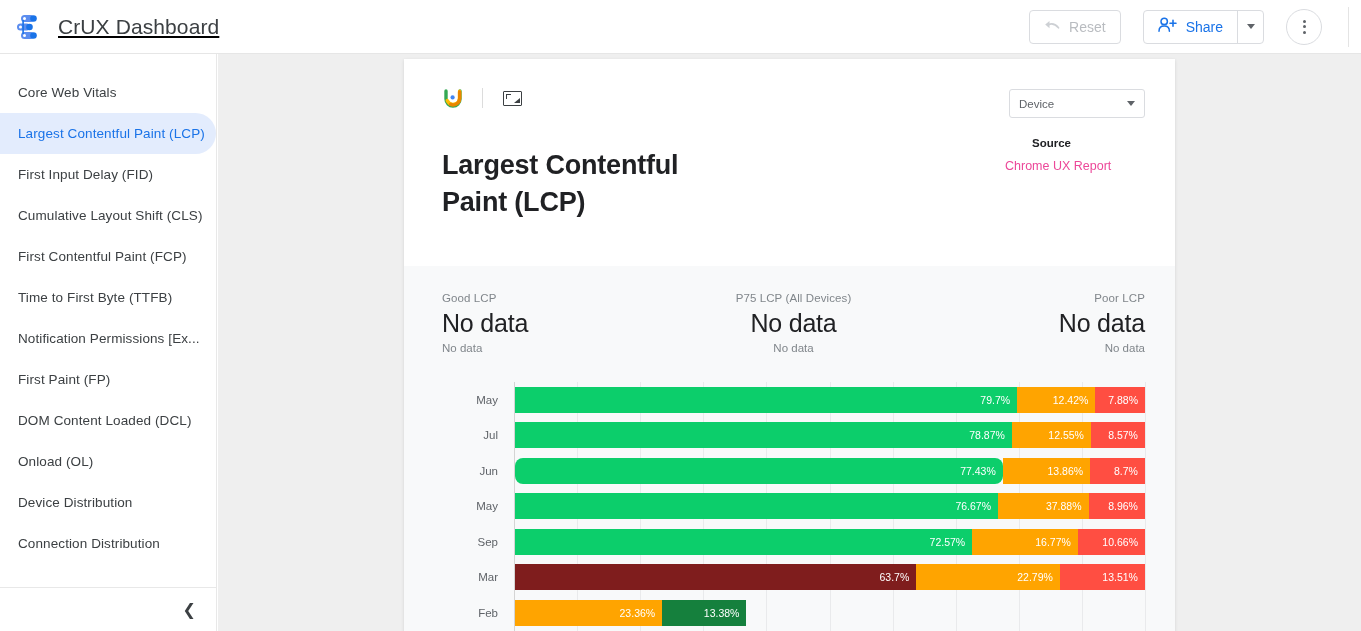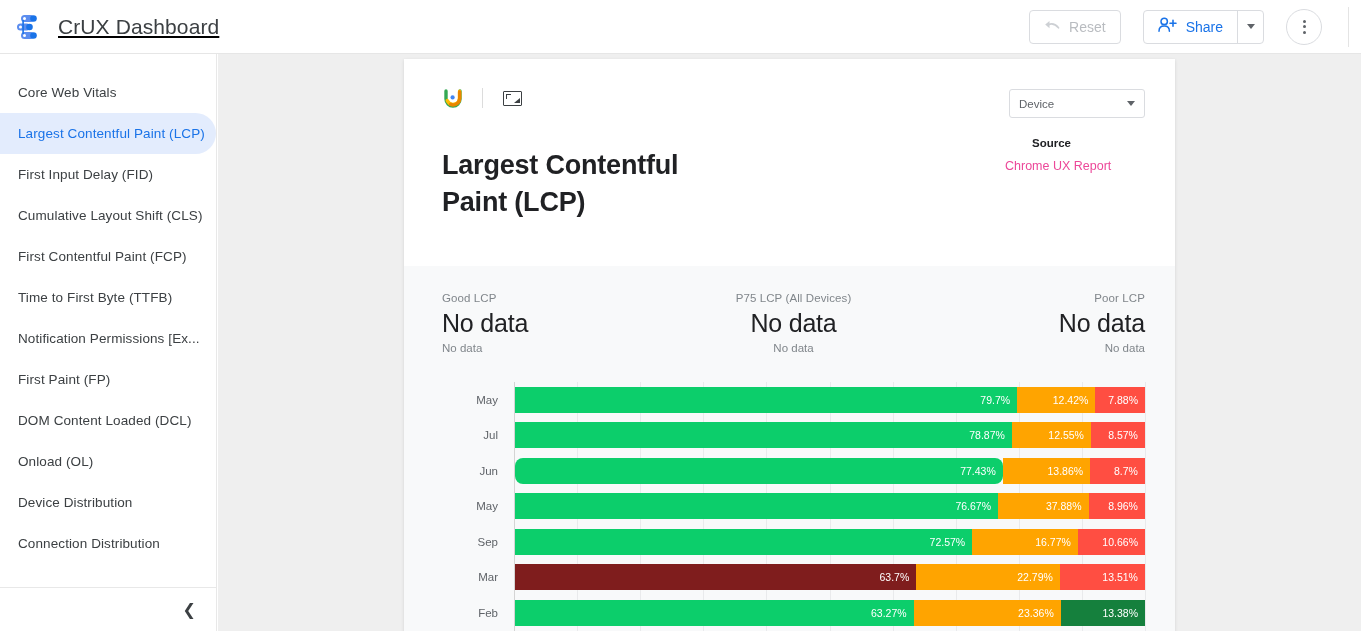--- a/index.html
+++ b/index.html
@@ -443,21 +443,20 @@
               <div class="row-label">Mar</div>
               <div class="bar-wrap">
                 <div class="seg good" style="width: 63.7%; background: #7f1d1d;">63.7%</div>
                 <div class="seg ni" style="width: 22.79%; background: rgb(255, 164, 0);">22.79%</div>
                 <div class="seg poor" style="width: 13.51%; background: rgb(255, 78, 66);">13.51%</div>
               </div>
             </div>
             <div class="row">
               <div class="row-label">Feb</div>
               <div class="bar-wrap">
-                <div class="seg good" style="width: 63.27%; background: rgb(12, 206, 107);">63.27%</div>
                 <div class="seg ni" style="width: 23.36%; background: rgb(255, 164, 0);">23.36%</div>
                 <div class="seg poor" style="width: 13.38%; background: #15803d;">13.38%</div>
               </div>
             </div>
           </div>
       </div>
 
     </div>
   </div>
 </div>

